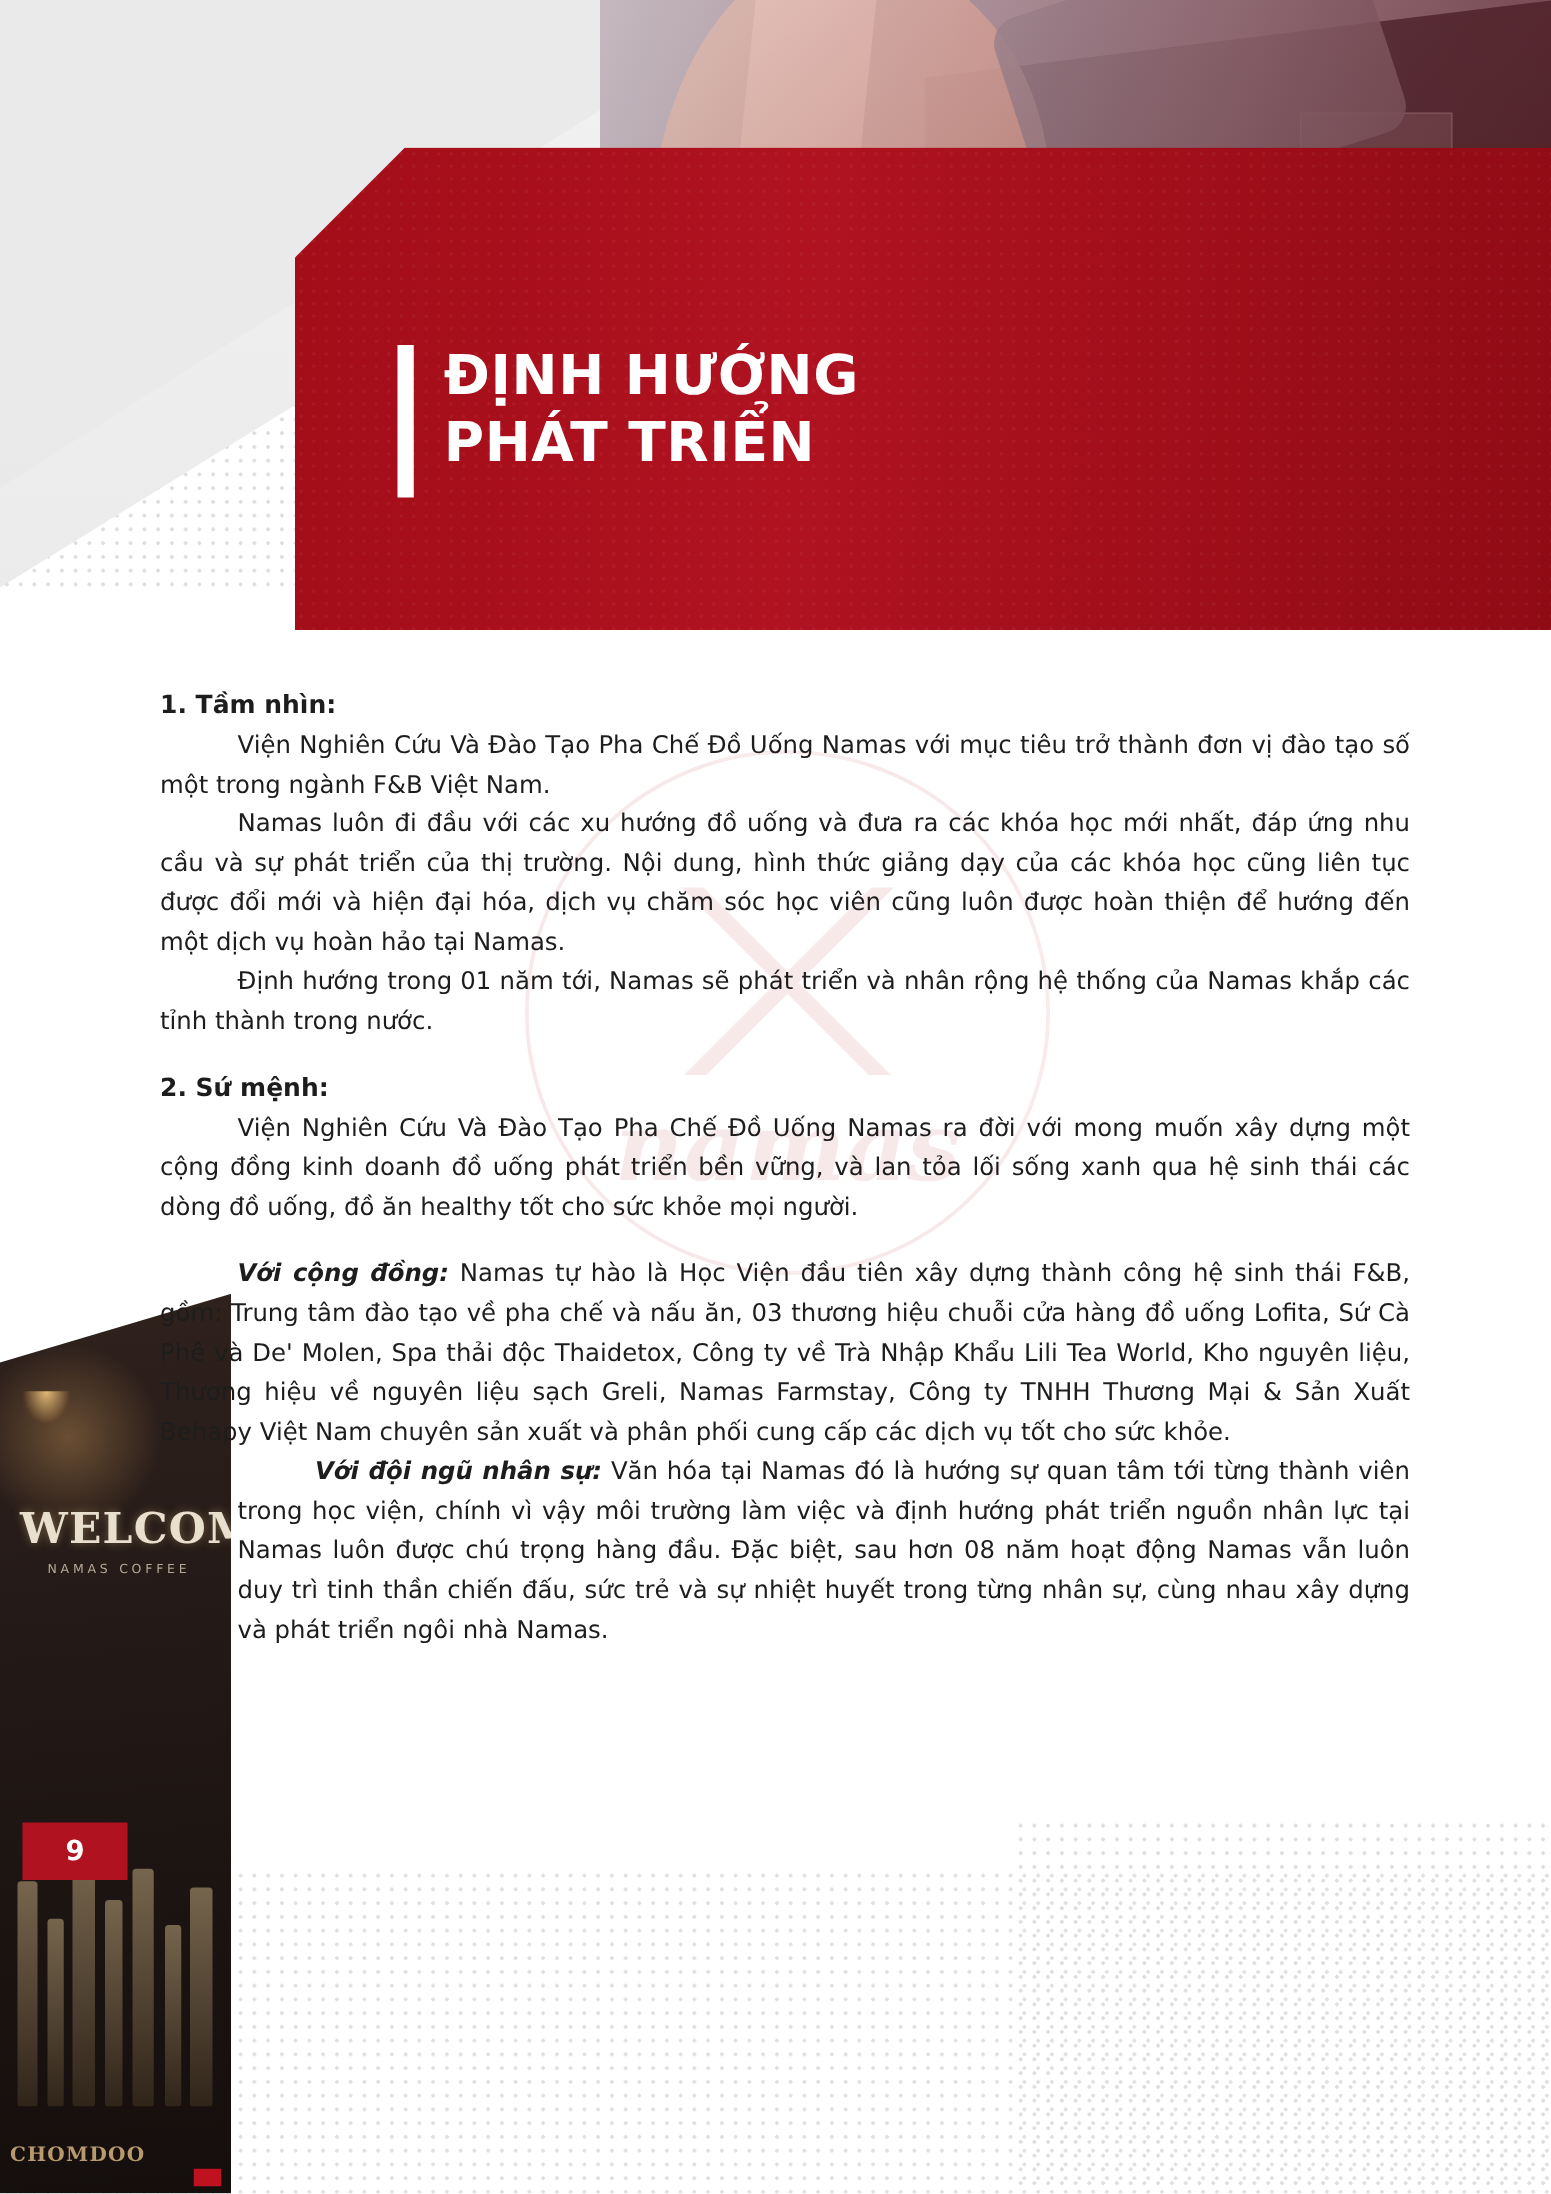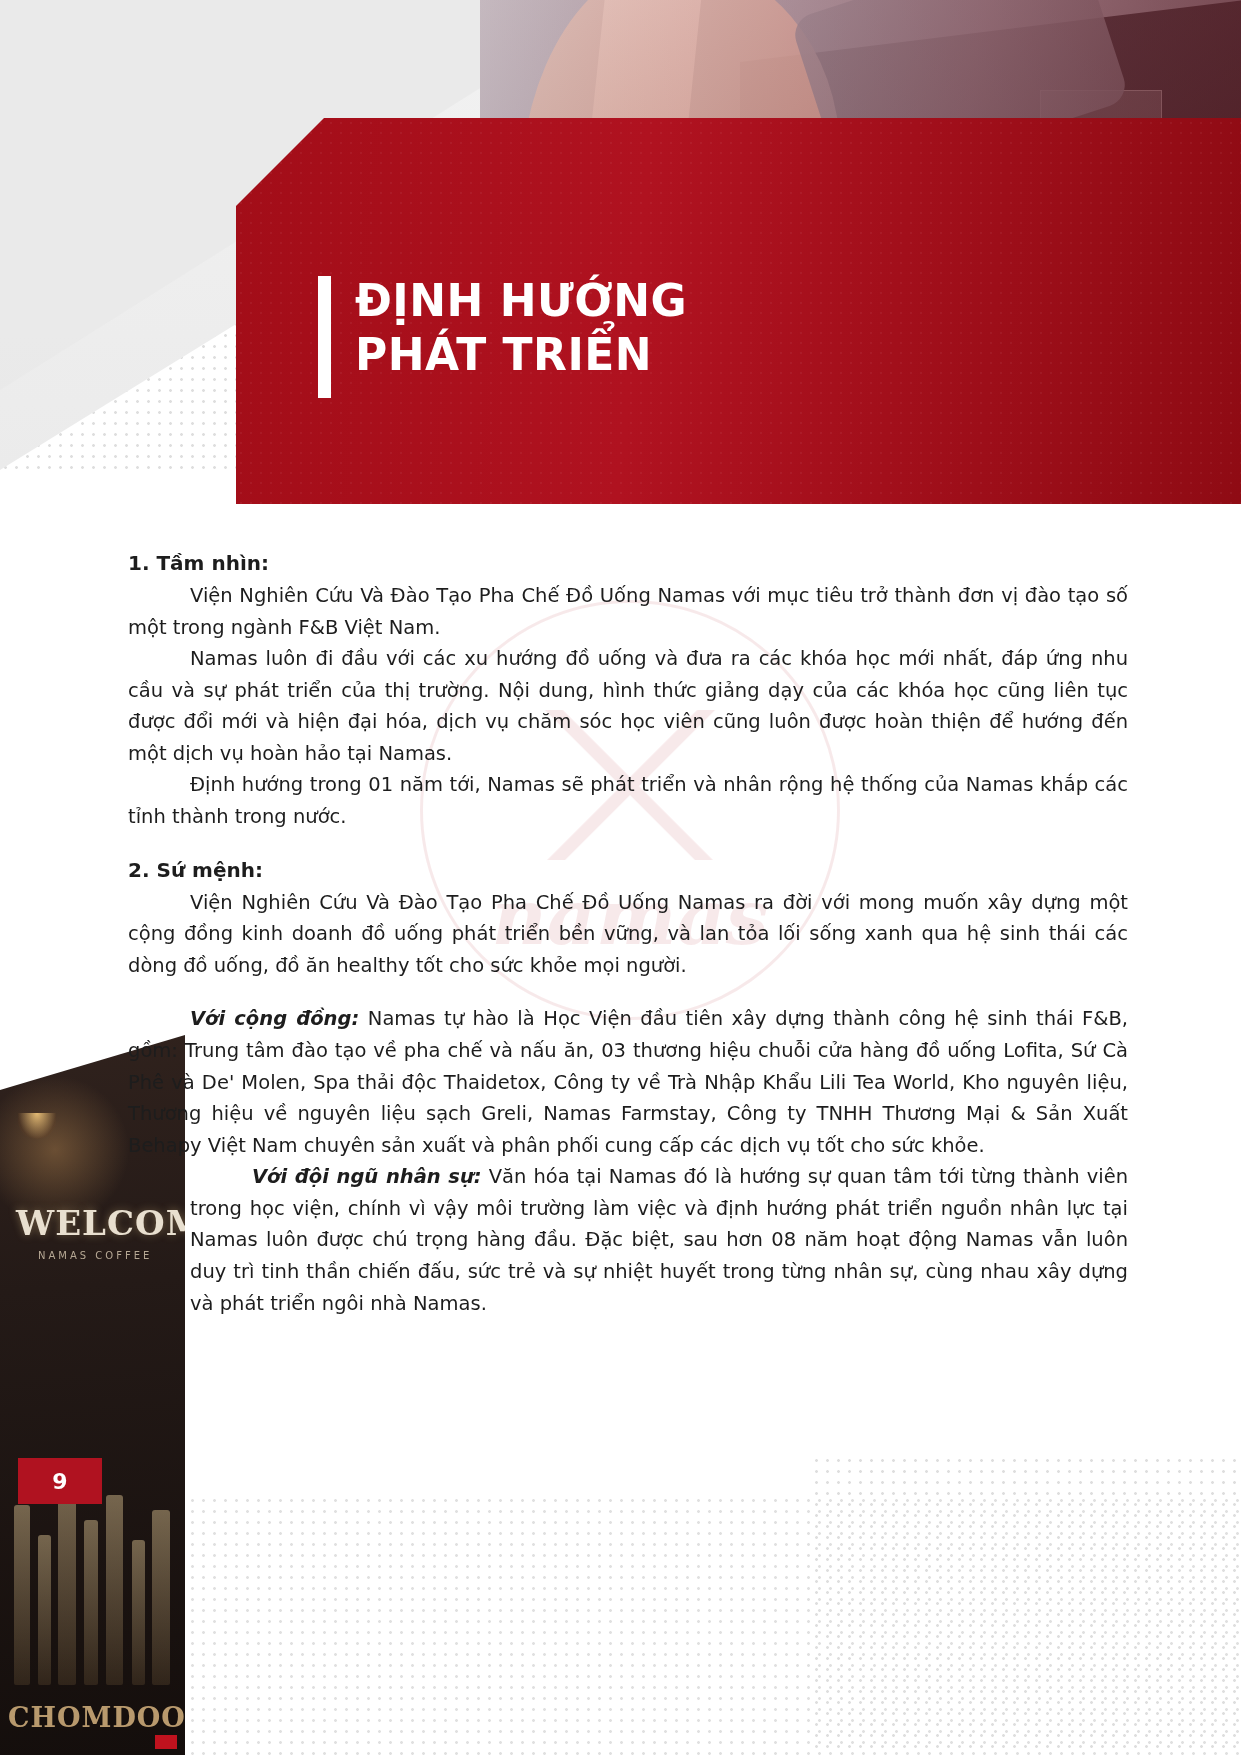--- a/index.html
+++ b/index.html
@@ -287,21 +287,21 @@
     height: 150px;
     background: radial-gradient(circle, rgba(255,190,110,0.30), rgba(255,190,110,0) 70%);
   }
   .photo-bl .shelfword {
     position: absolute;
     left: 8px;
     bottom: 22px;
     color: #caa978;
     font-family: "DejaVu Serif", serif;
     font-weight: bold;
-    font-size: 27px;
+    font-size: 16px;
     letter-spacing: 1px;
     opacity: 0.9;
   }
   .photo-bl .redmark {
     position: absolute;
     right: 8px;
     bottom: 6px;
     width: 22px;
     height: 14px;
     background: #c0121e;

